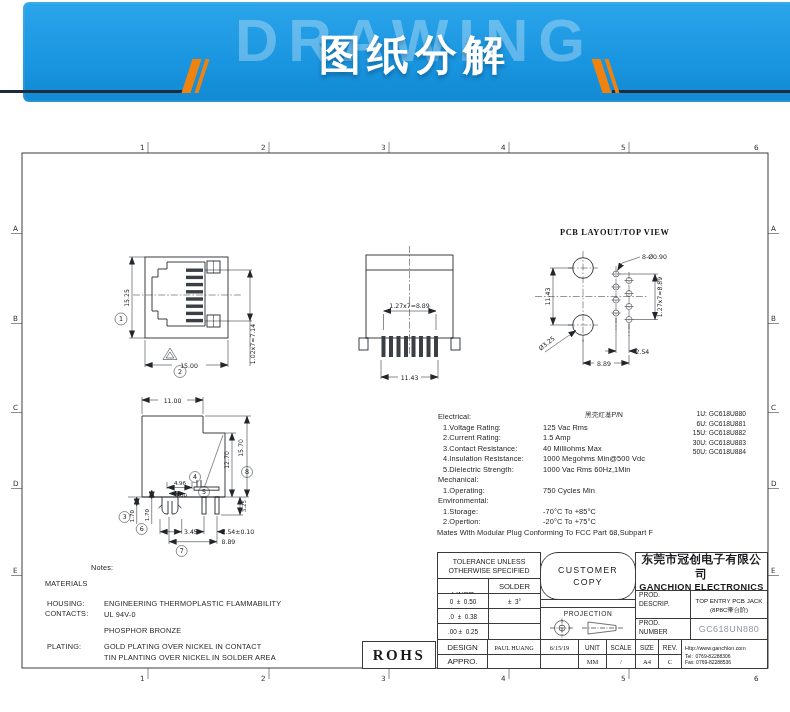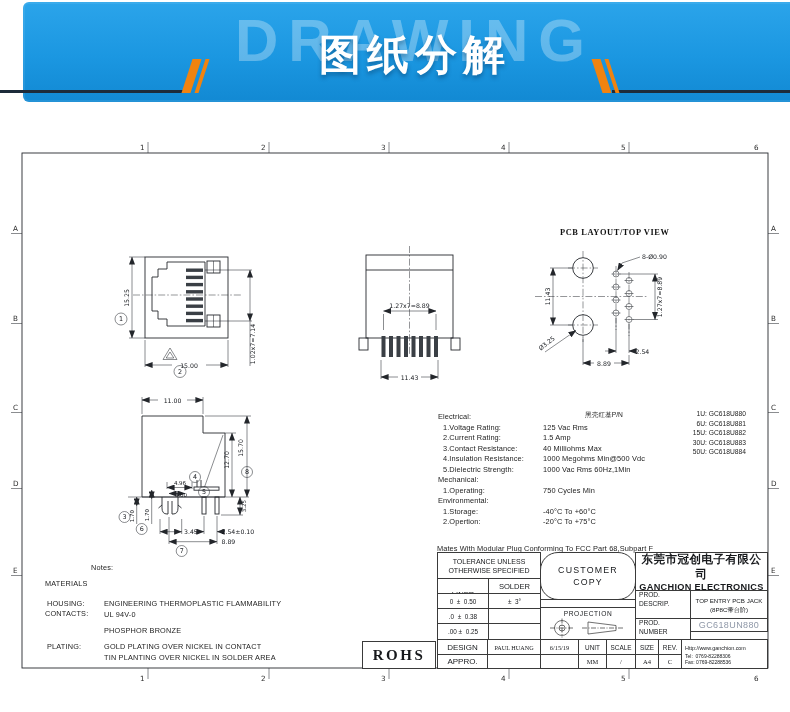--- a/index.html
+++ b/index.html
@@ -33,21 +33,21 @@
   .dimxs{font-family:"DejaVu Sans",sans-serif;font-size:5.5px;fill:#15181d;}
   .bal{font-family:"DejaVu Sans",sans-serif;font-size:6.4px;fill:#15181d;}
   .ttl{font-family:"Liberation Serif",serif;font-size:8.4px;font-weight:bold;fill:#111;letter-spacing:.6px;}
   .ref{font-family:"DejaVu Sans",sans-serif;font-size:7.2px;fill:#2d2d2d;}
   
   .abs{position:absolute;}
   .spec{left:437px;top:412px;width:330px;font-size:7.4px;line-height:10.55px;letter-spacing:.1px;}
   .srow{padding-left:6px;white-space:nowrap;}
   .shead{padding-left:1px;}
   .sl-lab{display:inline-block;width:100px;}
-  .mates{padding-left:0;margin-top:16px;}
+  .mates{padding-left:0;margin-top:0;}
   .pnblock{left:583px;top:409px;width:163px;font-size:6.7px;line-height:9.5px;}
   .pn-label{position:absolute;left:2px;top:1px;}
   .pn-list{text-align:right;}
   .notes{font-size:7.3px;letter-spacing:.2px;white-space:nowrap;}
   
   .cell{position:absolute;border:1px solid #3a3a3a;box-sizing:border-box;background:#fff;
         display:flex;align-items:center;justify-content:center;text-align:center;
         font-size:7px;color:#17191c;overflow:hidden;}
   .col{flex-direction:column;}
   .pre{white-space:pre;}
@@ -332,21 +332,21 @@
   <div class="abs spec">
     <div class="srow shead">Electrical:</div>
     <div class="srow"><span class="sl-lab">1.Voltage Rating:</span><span>125 Vac Rms</span></div>
     <div class="srow"><span class="sl-lab">2.Current Rating:</span><span>1.5 Amp</span></div>
     <div class="srow"><span class="sl-lab">3.Contact Resistance:</span><span>40 Milliohms Max</span></div>
     <div class="srow"><span class="sl-lab">4.Insulation Resistance:</span><span>1000 Megohms Min@500 Vdc</span></div>
     <div class="srow"><span class="sl-lab">5.Dielectric Strength:</span><span>1000 Vac Rms 60Hz,1Min</span></div>
     <div class="srow shead">Mechanical:</div>
     <div class="srow"><span class="sl-lab">1.Operating:</span><span>750 Cycles Min</span></div>
     <div class="srow shead">Environmental:</div>
-    <div class="srow"><span class="sl-lab">1.Storage:</span><span>-40°C To +60°C</span></div>
+    <div class="srow"><span class="sl-lab">1.Storage:</span><span>-70°C To +85°C</span></div>
     <div class="srow"><span class="sl-lab">2.Opertion:</span><span>-20°C To +75°C</span></div>
     <div class="srow mates">Mates With Modular Plug Conforming To FCC Part 68,Subpart F</div>
   </div>
 
   <div class="abs pnblock">
     <span class="pn-label">黑壳红基P/N</span>
     <div class="pn-list">
       <div>1U: GC618U880</div>
       <div>6U: GC618U881</div>
       <div>15U: GC618U882</div>
@@ -415,21 +415,21 @@
     <span>DESCRIP.</span>
   </div>
   <div class="cell col" style="left:690px;top:590px;width:78px;height:29px;font-size:6.2px;line-height:9px;">
     <span>TOP ENTRY PCB JACK</span>
     <span>(8P8C带台阶)</span>
   </div>
   <div class="cell col leftal" style="left:635px;top:618px;width:56px;height:22px;align-items:flex-start;font-size:6.6px;line-height:8.5px;">
     <span>PROD.</span>
     <span>NUMBER</span>
   </div>
-  <div class="cell pnum" style="left:690px;top:618px;width:78px;height:14px;">GC618UN880</div>
+  <div class="cell pnum" style="left:690px;top:618px;width:78px;height:22px;">GC618UN880</div>
   <div class="cell" style="left:635px;top:639px;width:24px;height:16px;font-size:6.4px;">SIZE</div>
   <div class="cell" style="left:658px;top:639px;width:24px;height:16px;font-size:6.4px;">REV.</div>
   <div class="cell serif" style="left:635px;top:654px;width:24px;height:15px;font-size:6.6px;">A4</div>
   <div class="cell serif" style="left:658px;top:654px;width:24px;height:15px;font-size:6.6px;">C</div>
   <div class="cell col contact" style="left:681px;top:639px;width:87px;height:30px;">
     <span class="web">Http://www.ganchion.com</span>
     <span class="pre">Tel:  0769-82288306</span>
     <span class="pre">Fax: 0769-82288536</span>
   </div>
   <div class="cell rohs-box" style="left:362px;top:641px;width:74px;height:28px;">ROHS</div>

